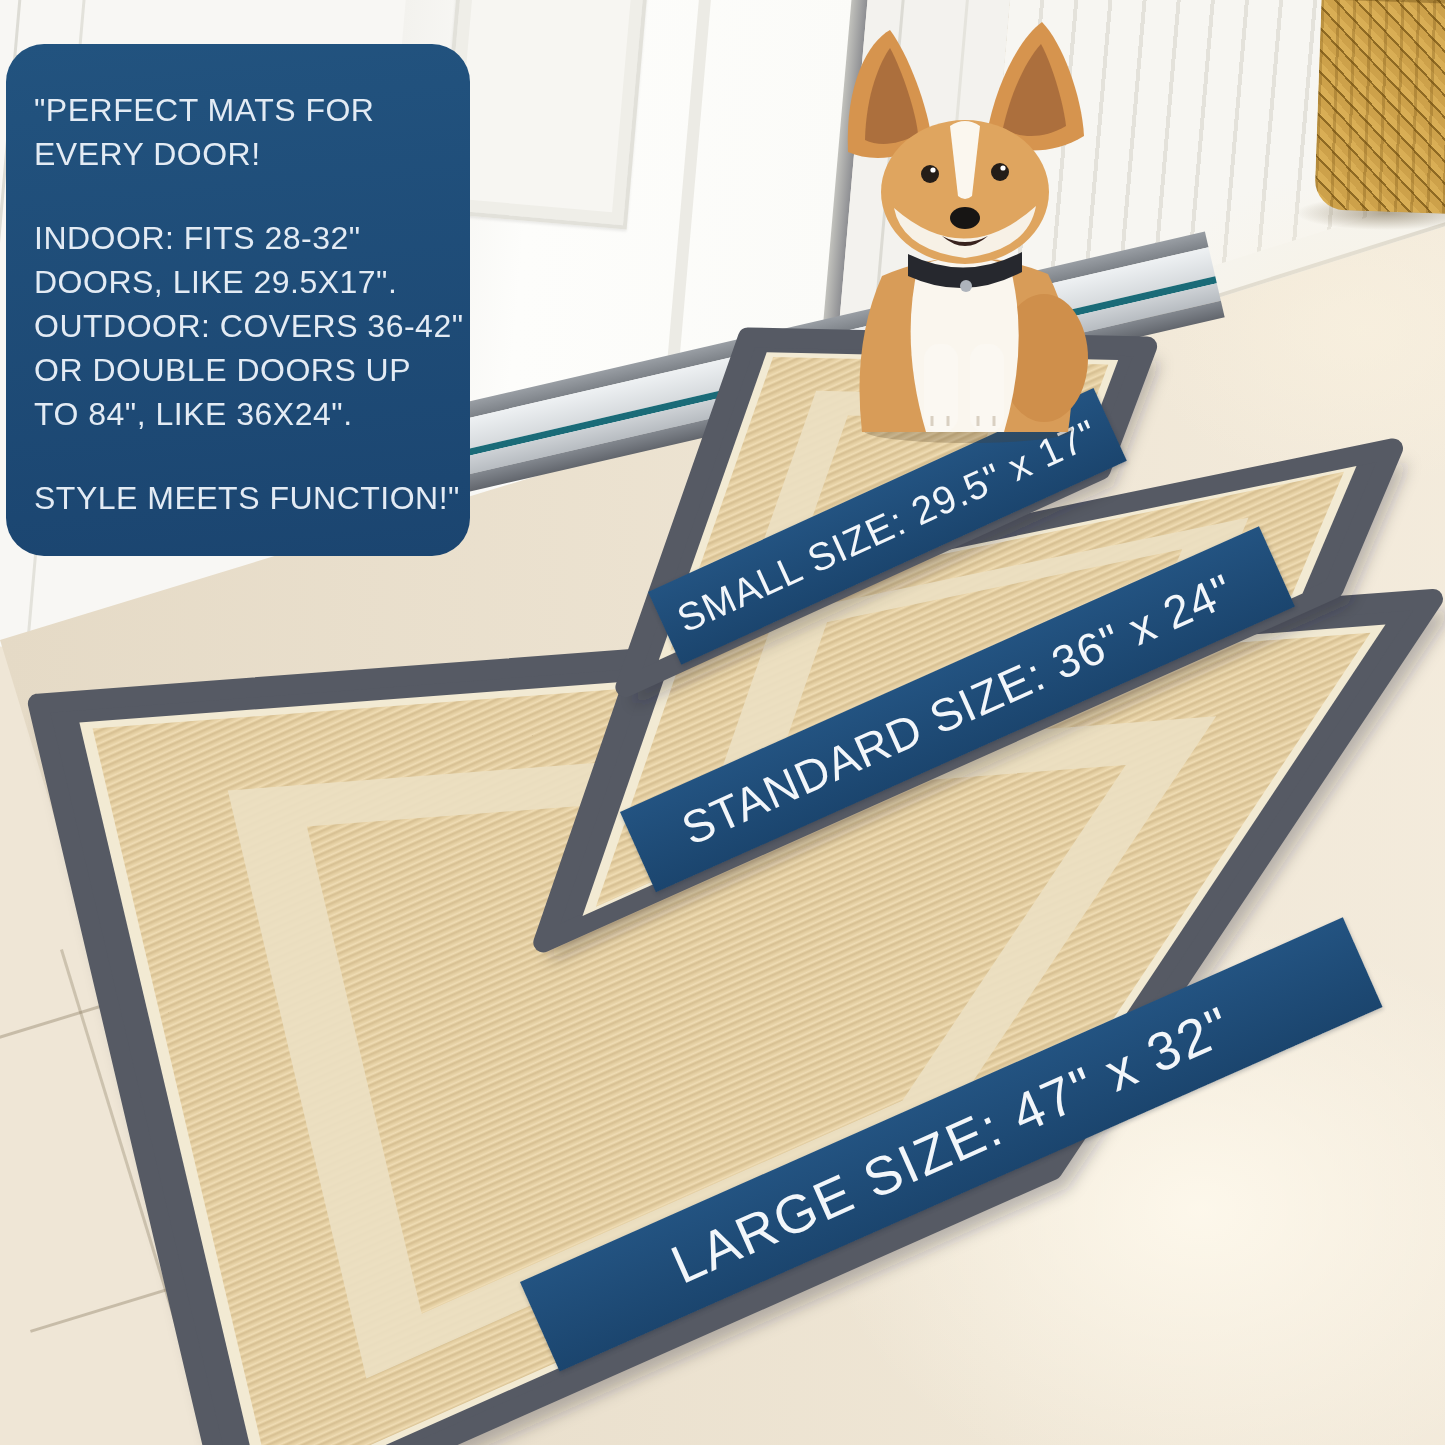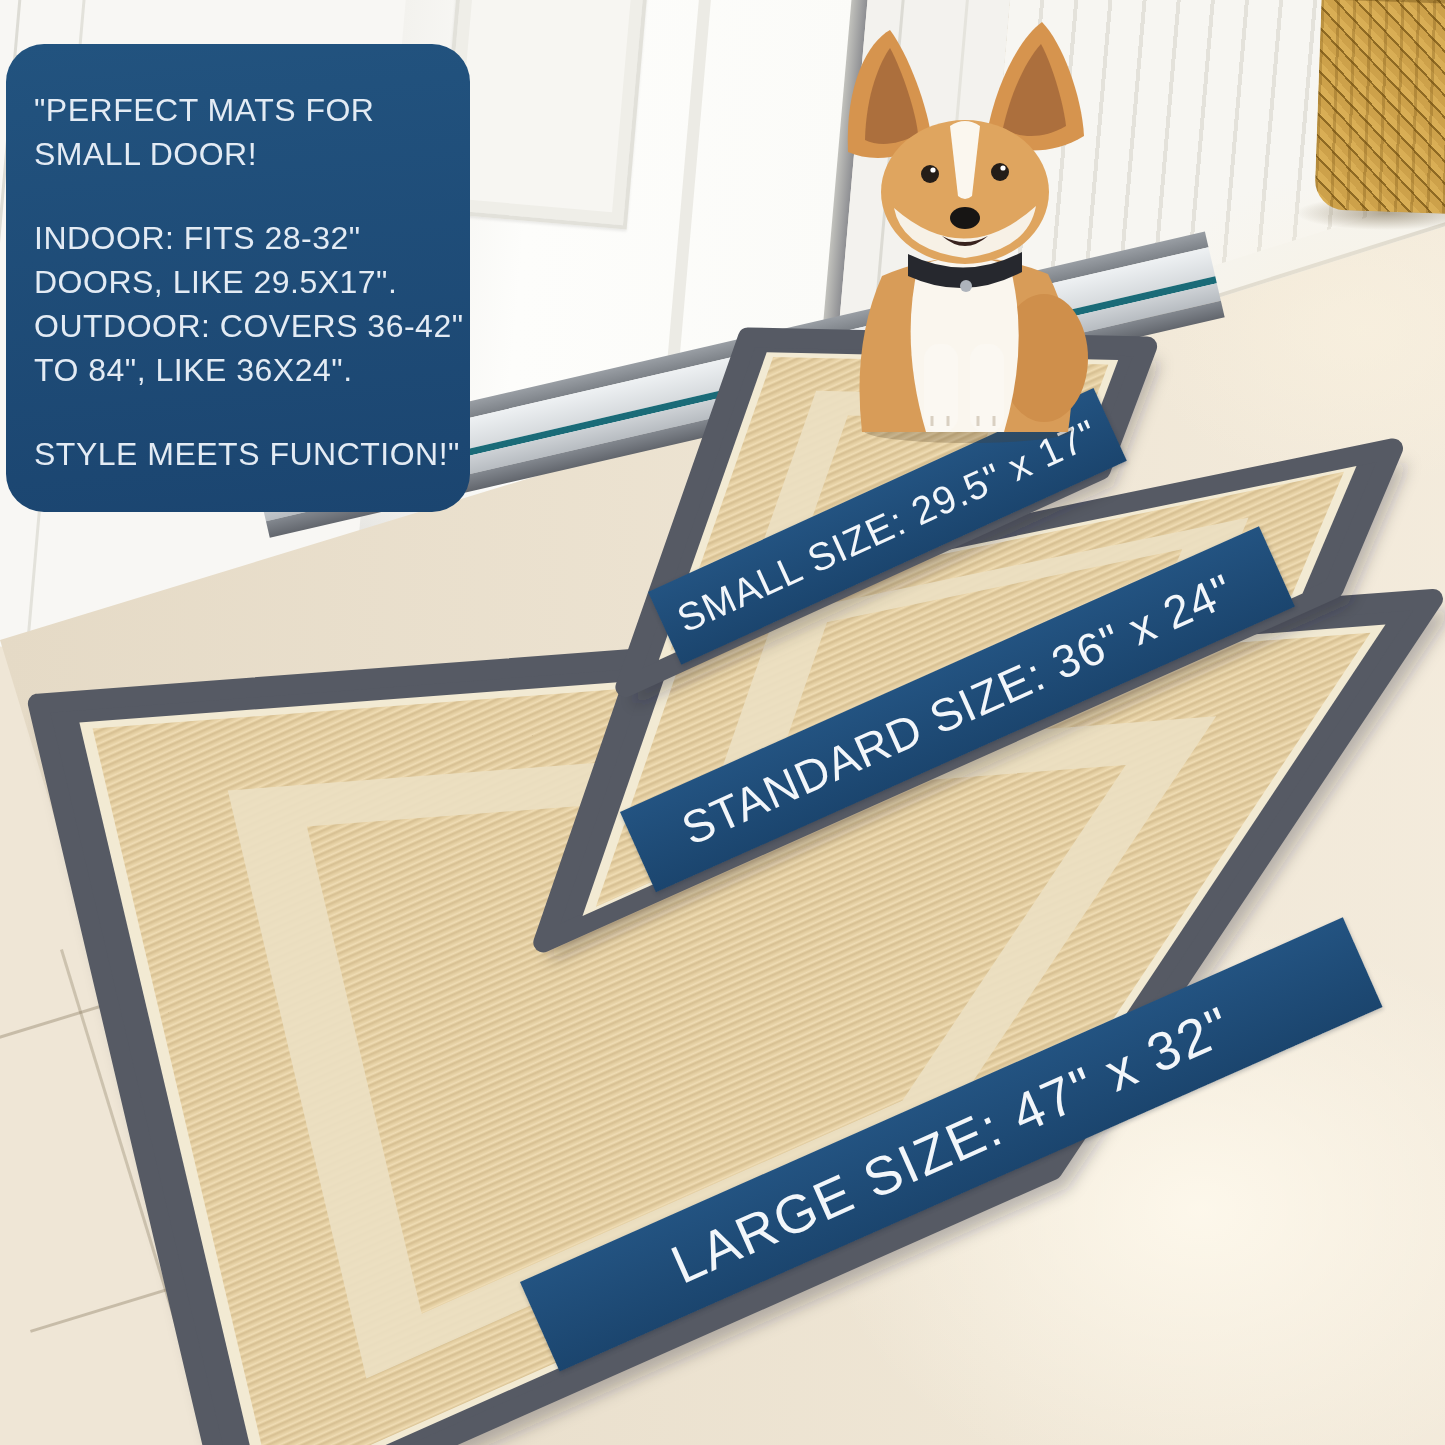--- a/index.html
+++ b/index.html
@@ -201,23 +201,24 @@
     <path d="M152 222 Q175 242 198 222 Q175 234 152 222 Z" fill="#38221d"></path>
     <path d="M118 240 Q175 268 232 238 L232 258 Q175 288 118 262 Z" fill="#26282e"></path>
     <circle cx="176" cy="272" r="6" fill="#aeb4bc"></circle>
     <rect x="134" y="330" width="34" height="88" rx="15" fill="#fbf8f2"></rect>
     <rect x="180" y="330" width="34" height="88" rx="15" fill="#fbf8f2"></rect>
     <path d="M142 412 L142 402 M158 412 L158 402 M188 412 L188 402 M204 412 L204 402" stroke="#d9d0c2" stroke-width="3"></path>
   </svg>
 
   <div class="info-box">
     <span class="tb-line">"PERFECT MATS FOR</span>
-    <span class="tb-line">SMALL DOOR!</span>
+    <span class="tb-line">EVERY DOOR!</span>
     <span class="tb-line blank"></span>
     <span class="tb-line">INDOOR: FITS 28-32"</span>
     <span class="tb-line">DOORS, LIKE 29.5X17".</span>
     <span class="tb-line">OUTDOOR: COVERS 36-42"</span>
+    <span class="tb-line">OR DOUBLE DOORS UP</span>
     <span class="tb-line">TO 84", LIKE 36X24".</span>
     <span class="tb-line blank"></span>
     <span class="tb-line">STYLE MEETS FUNCTION!"</span>
   </div>
 
 </div>
 
 </body></html>

